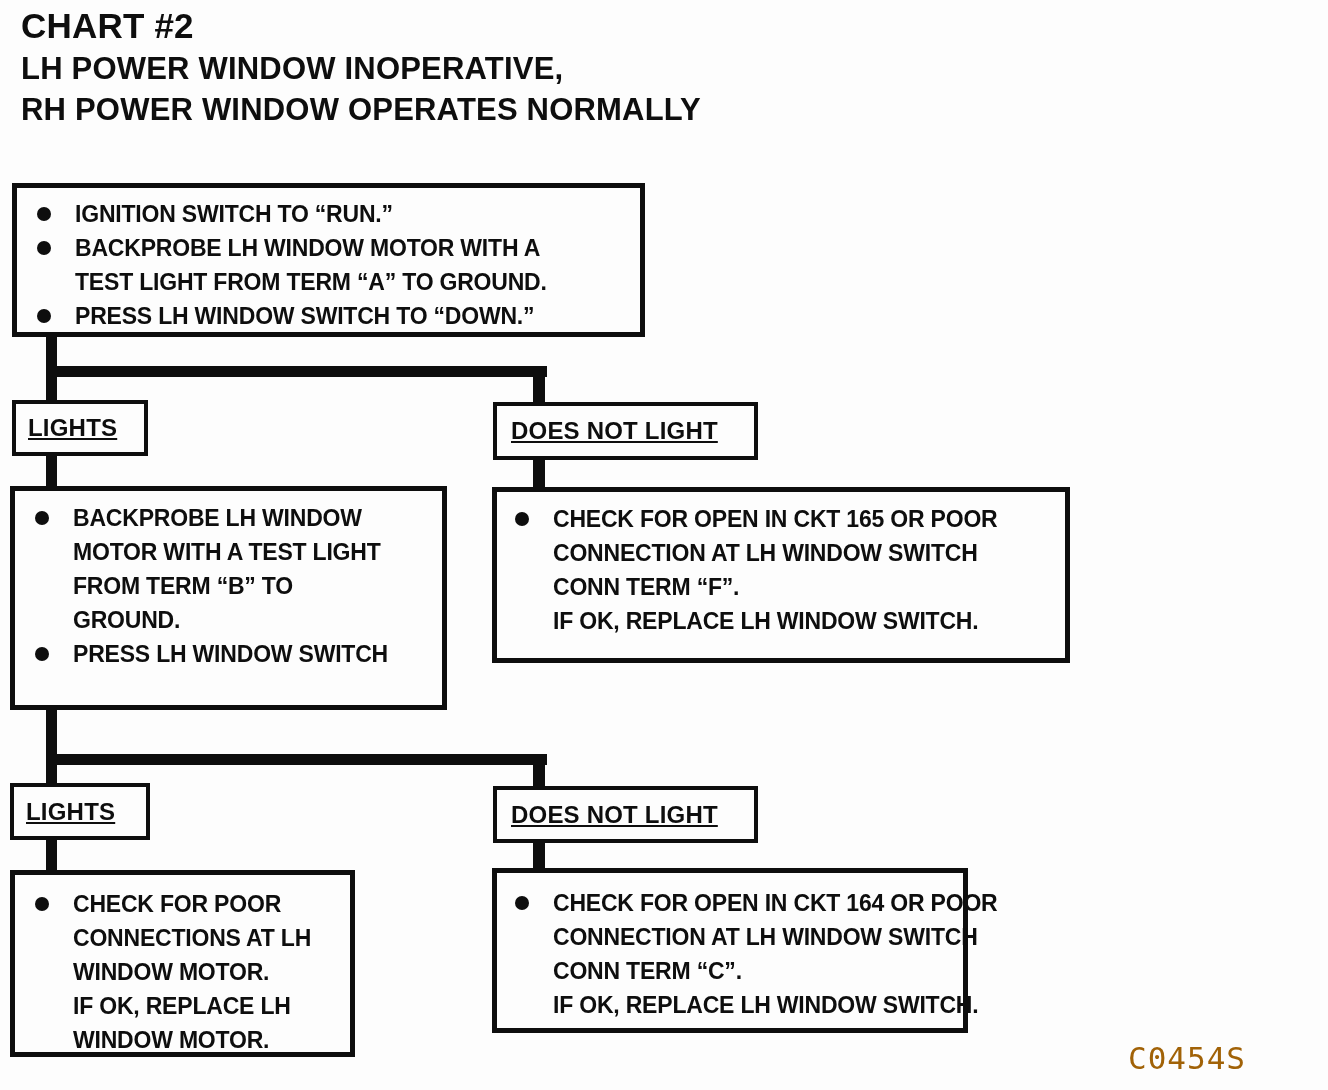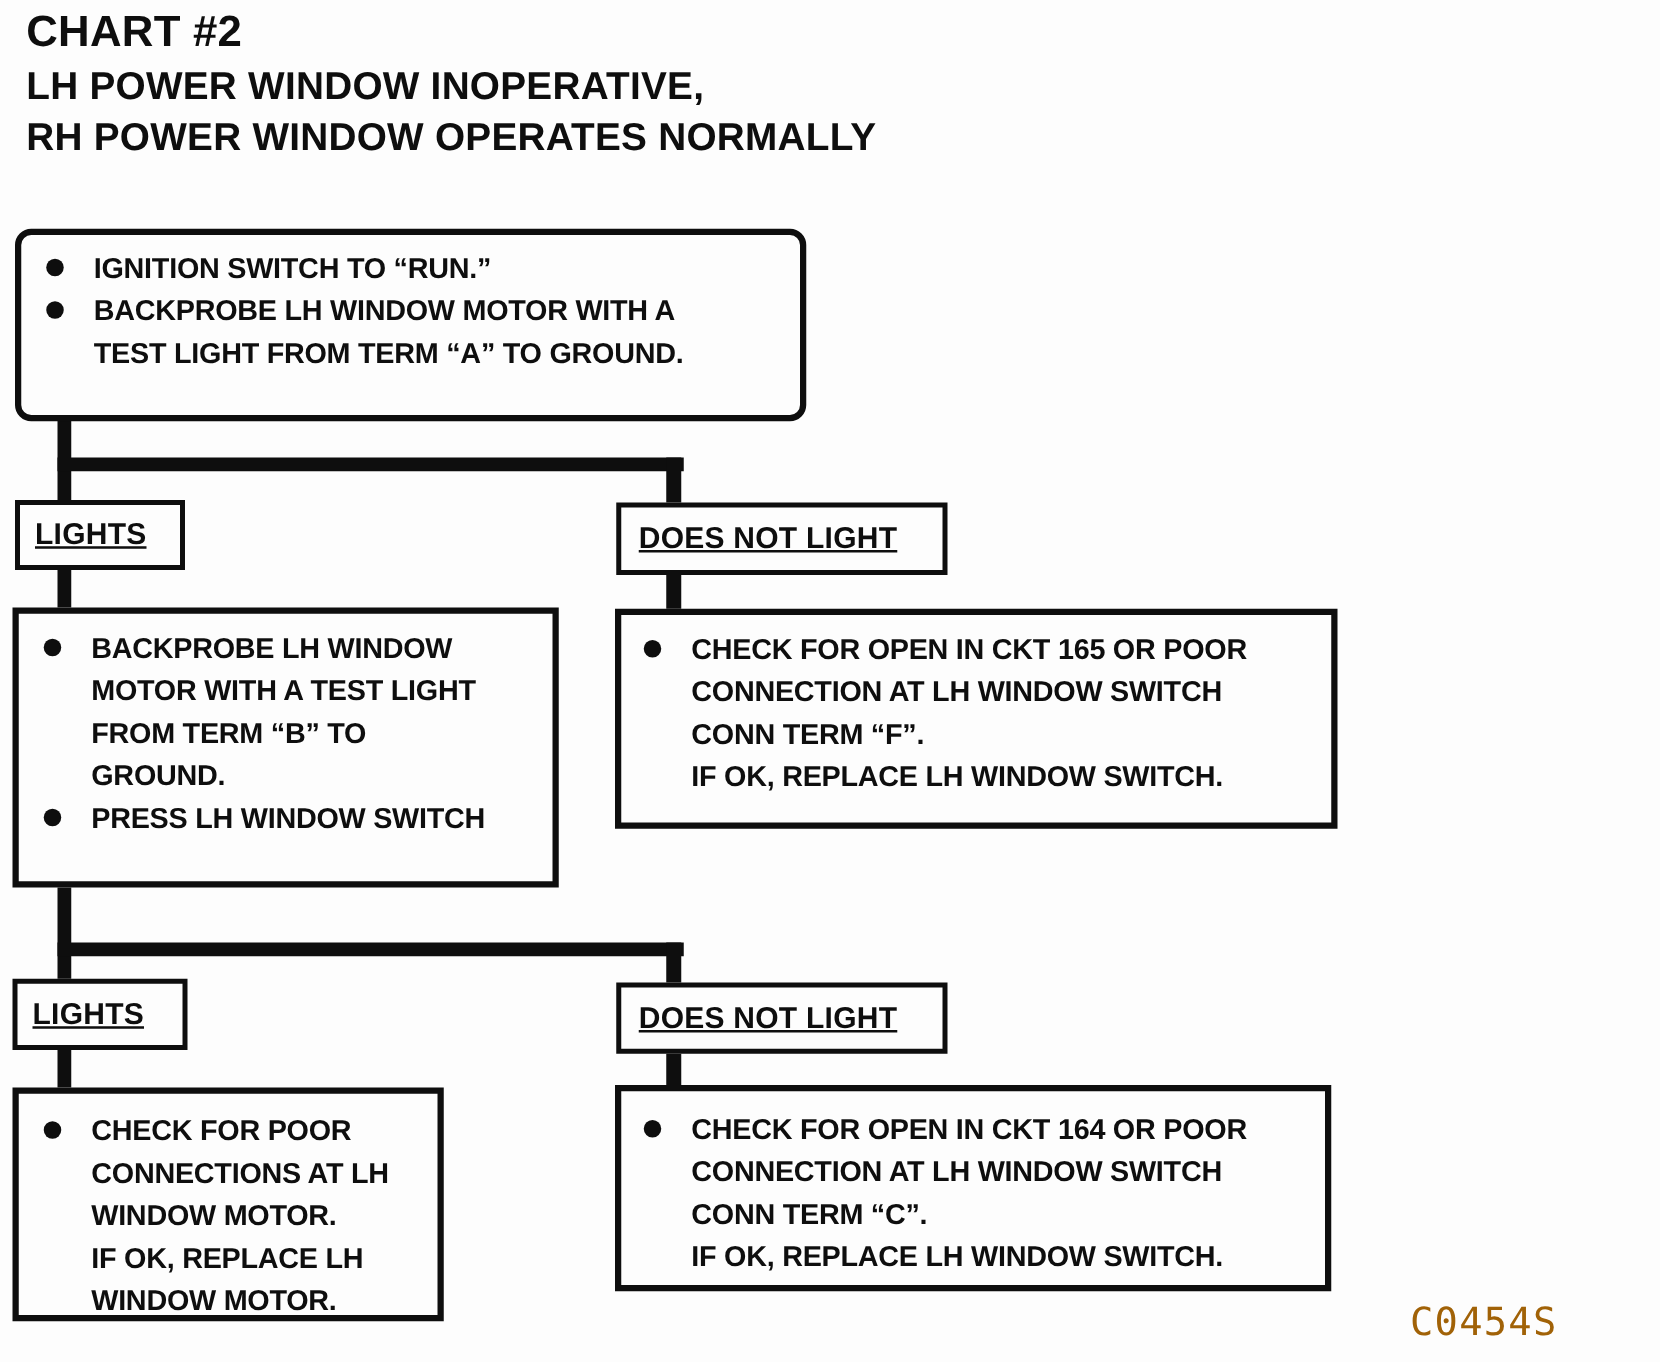--- a/index.html
+++ b/index.html
@@ -52,32 +52,38 @@
   <div class="conn" style="left:46px;top:366px;width:501px;height:11px;"></div>
   <div class="conn" style="left:533px;top:366px;width:12px;height:40px;"></div>
   <div class="conn" style="left:46px;top:452px;width:11px;height:38px;"></div>
   <div class="conn" style="left:533px;top:456px;width:12px;height:35px;"></div>
   <div class="conn" style="left:46px;top:706px;width:11px;height:80px;"></div>
   <div class="conn" style="left:46px;top:754px;width:501px;height:11px;"></div>
   <div class="conn" style="left:533px;top:754px;width:12px;height:36px;"></div>
   <div class="conn" style="left:46px;top:836px;width:11px;height:38px;"></div>
   <div class="conn" style="left:533px;top:839px;width:12px;height:33px;"></div>
 
-  <div class="node action" style="left:12px;top:183px;width:633px;height:154px;padding:9px 8px 6px 20px;border-radius:13px;">
+  <div class="node action" style="left:12px;top:183px;width:633px;height:154px;padding:9px 8px 6px 20px;">
     <div class="item">
       <span class="dot"></span>
       <div>
         <span class="ln">IGNITION SWITCH TO “RUN.”</span>
       </div>
     </div>
     <div class="item">
       <span class="dot"></span>
       <div>
         <span class="ln">BACKPROBE LH WINDOW MOTOR WITH A</span>
         <span class="ln">TEST LIGHT FROM TERM “A” TO GROUND.</span>
+      </div>
+    </div>
+    <div class="item">
+      <span class="dot"></span>
+      <div>
+        <span class="ln">PRESS LH WINDOW SWITCH TO “DOWN.”</span>
       </div>
     </div>
   </div>
 
   <div class="node label-node" style="left:12px;top:400px;width:136px;height:56px;padding-left:12px;">
     <span>LIGHTS</span>
   </div>
   <div class="node label-node" style="left:493px;top:402px;width:265px;height:58px;padding-left:14px;">
     <span>DOES NOT LIGHT</span>
   </div>
@@ -125,21 +131,21 @@
       <div>
         <span class="ln">CHECK FOR POOR</span>
         <span class="ln">CONNECTIONS AT LH</span>
         <span class="ln">WINDOW MOTOR.</span>
         <span class="ln">IF OK, REPLACE LH</span>
         <span class="ln">WINDOW MOTOR.</span>
       </div>
     </div>
   </div>
 
-  <div class="node action" style="left:492px;top:868px;width:573px;height:165px;padding:13px 6px 6px 18px;">
+  <div class="node action" style="left:492px;top:868px;width:476px;height:165px;padding:13px 6px 6px 18px;">
     <div class="item">
       <span class="dot"></span>
       <div>
         <span class="ln">CHECK FOR OPEN IN CKT 164 OR POOR</span>
         <span class="ln">CONNECTION AT LH WINDOW SWITCH</span>
         <span class="ln">CONN TERM “C”.</span>
         <span class="ln">IF OK, REPLACE LH WINDOW SWITCH.</span>
       </div>
     </div>
   </div>

